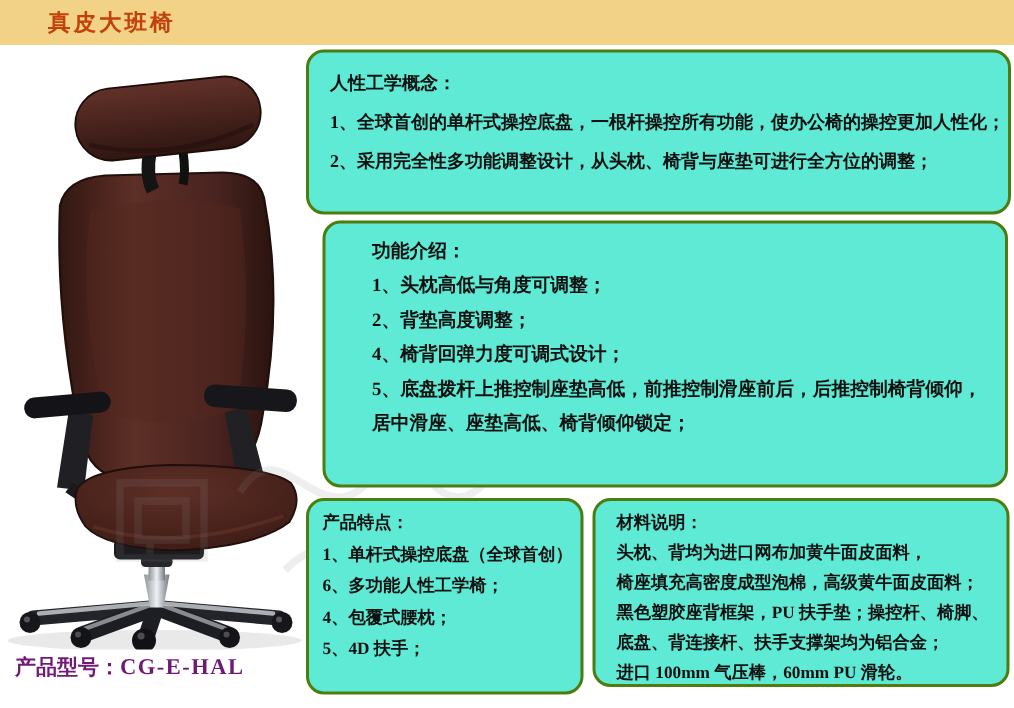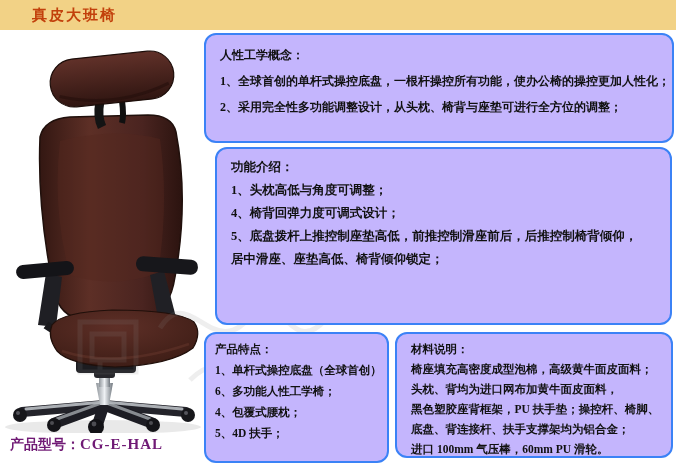--- a/index.html
+++ b/index.html
@@ -8,27 +8,27 @@
     font-family:"Liberation Serif","DejaVu Serif",serif;color:#111;
   }
   
   .band{position:absolute;left:0;top:0;width:676px;height:30px;background:#f2d286;}
   .band-title{
     position:absolute;left:32px;top:6px;font-size:15px;font-weight:bold;
     color:#c2410c;letter-spacing:2px;white-space:nowrap;
   }
   
   .gbox{
-    position:absolute;background:#c4b5fd;border:2px solid #3b82f6;border-radius:12px;
+    position:absolute;background:#5eead4;border:2px solid #4d7c0f;border-radius:12px;
     box-sizing:border-box;overflow:hidden;
   }
   .gbox .line{white-space:nowrap;font-weight:600;}
   .box-ergonomics{left:204px;top:33px;width:470px;height:110px;padding:7px 6px 0 14px;font-size:12px;}
   .box-ergonomics .line{line-height:26px;}
-  .box-functions{left:215px;top:147px;width:457px;height:178px;padding:7px 6px 0 14px;font-size:12.5px;}
+  .box-functions{left:215px;top:147px;width:457px;height:178px;padding:7px 6px 0 31px;font-size:12.5px;}
   .box-functions .line{line-height:23px;}
   .box-features{left:204px;top:332px;width:185px;height:131px;padding:5px 4px 0 9px;font-size:11.5px;}
   .box-features .line{line-height:21px;}
   .box-materials{left:395px;top:332px;width:278px;height:126px;padding:5px 4px 0 14px;font-size:11.5px;}
   .box-materials .line{line-height:20px;}
   
   .model{position:absolute;left:10px;top:436px;font-size:14px;font-weight:bold;color:#701a75;white-space:nowrap;}
   .model .value{font-size:15px;letter-spacing:1px;font-weight:bold;}
   
   .chair-wrap{position:absolute;left:0;top:33px;width:205px;height:400px;}
@@ -141,37 +141,38 @@
 
   <div class="gbox box-ergonomics">
     <div class="line">人性工学概念：</div>
     <div class="line">1、全球首创的单杆式操控底盘，一根杆操控所有功能，使办公椅的操控更加人性化；</div>
     <div class="line">2、采用完全性多功能调整设计，从头枕、椅背与座垫可进行全方位的调整；</div>
   </div>
 
   <div class="gbox box-functions">
     <div class="line">功能介绍：</div>
     <div class="line">1、头枕高低与角度可调整；</div>
+    <div class="line">2、背垫高度调整；</div>
     <div class="line">4、椅背回弹力度可调式设计；</div>
     <div class="line">5、底盘拨杆上推控制座垫高低，前推控制滑座前后，后推控制椅背倾仰，</div>
     <div class="line">居中滑座、座垫高低、椅背倾仰锁定；</div>
   </div>
 
   <div class="gbox box-features">
     <div class="line">产品特点：</div>
     <div class="line">1、单杆式操控底盘（全球首创）</div>
     <div class="line">6、多功能人性工学椅；</div>
     <div class="line">4、包覆式腰枕；</div>
     <div class="line">5、4D 扶手；</div>
   </div>
 
   <div class="gbox box-materials">
     <div class="line">材料说明：</div>
+    <div class="line">头枕、背均为进口网布加黄牛面皮面料，</div>
     <div class="line">椅座填充高密度成型泡棉，高级黄牛面皮面料；</div>
-    <div class="line">头枕、背均为进口网布加黄牛面皮面料，</div>
     <div class="line">黑色塑胶座背框架，PU 扶手垫；操控杆、椅脚、</div>
     <div class="line">底盘、背连接杆、扶手支撑架均为铝合金；</div>
     <div class="line">进口 100mm 气压棒，60mm PU 滑轮。</div>
   </div>
 
   <div class="model">
     <span>产品型号：</span><span class="value">CG-E-HAL</span>
   </div>
 
 </div>

